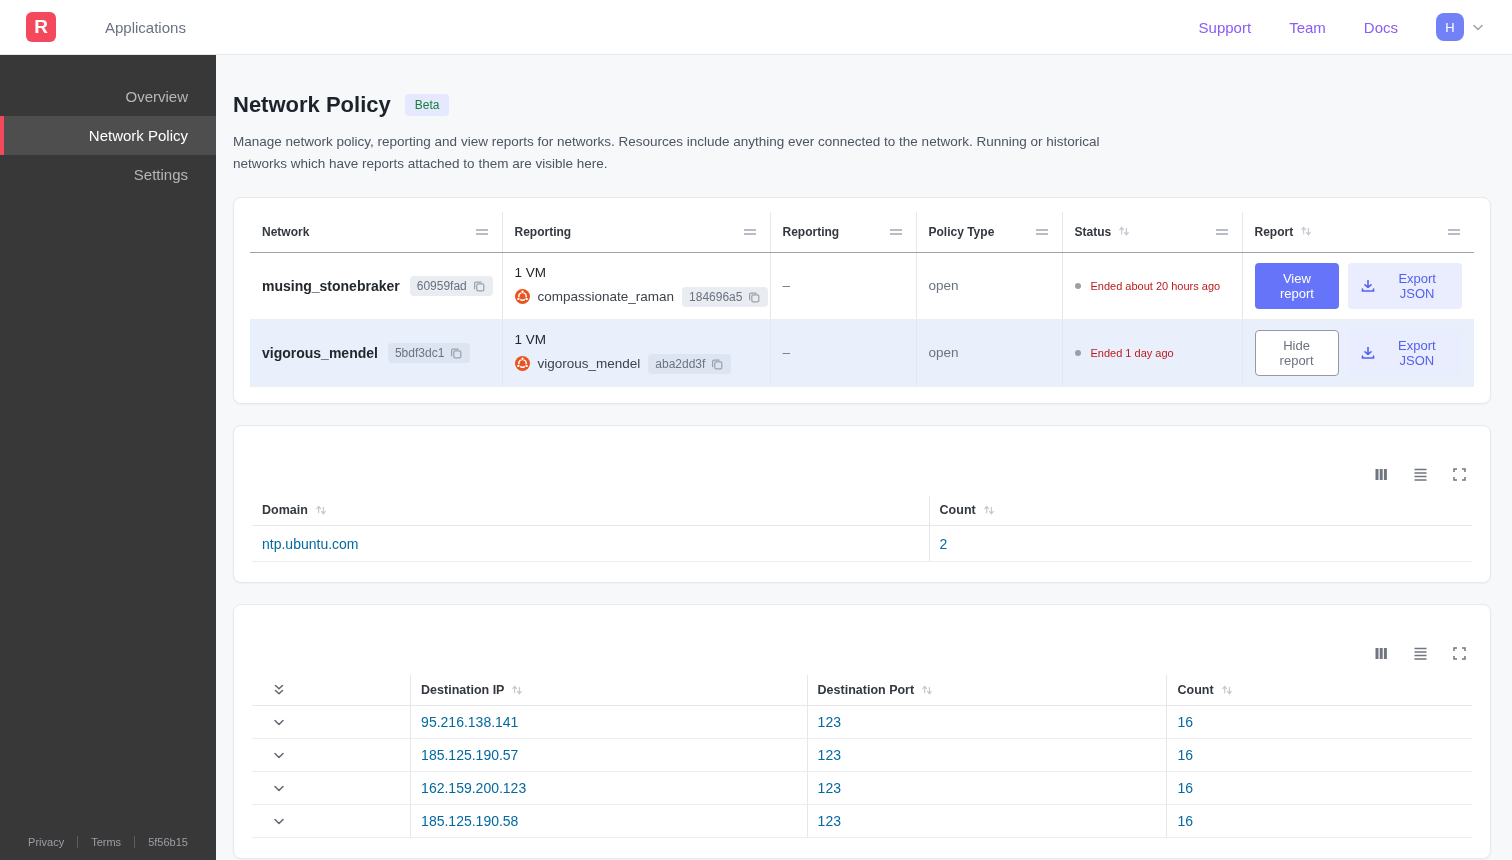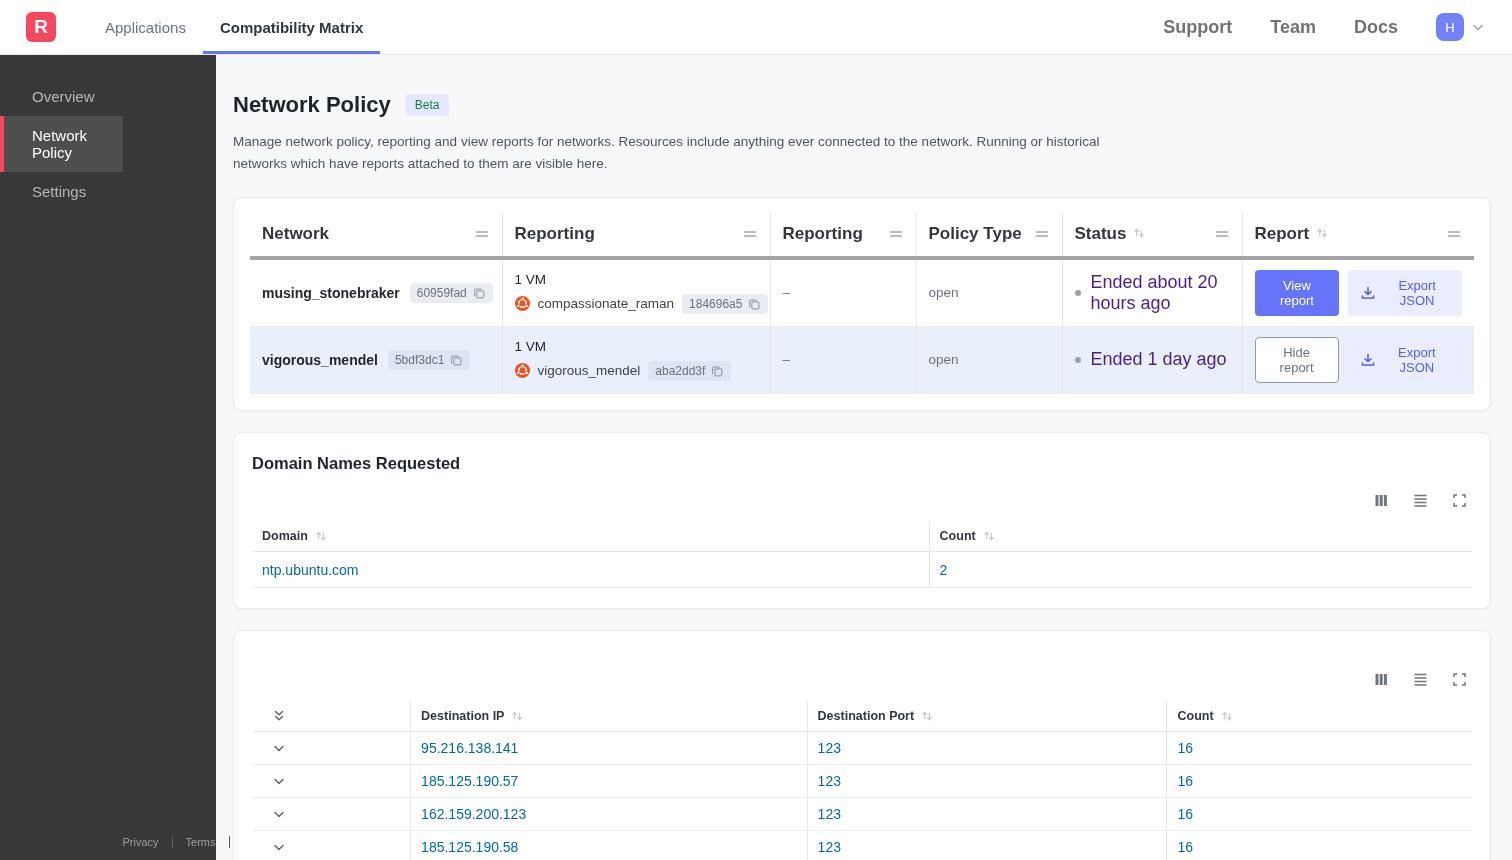--- a/index.html
+++ b/index.html
@@ -22,31 +22,31 @@
   }
   .nav-tabs { display: flex; align-items: stretch; margin-left: 32px; }
   .nav-tab {
     display: flex; align-items: center; padding: 0 17px; font-size: 15px;
     color: #6b7280; cursor: pointer;
   }
   .nav-tab.active {
     color: #2f3640; font-weight: bold; border-bottom: 3px solid #6574f8; padding-top: 3px;
   }
   .nav-right { margin-left: auto; display: flex; align-items: center; gap: 38px; padding-right: 26px; }
-  .nav-link { font-size: 18px; color: #737373; cursor: pointer; font-weight: bold; }
+  .nav-link { font-size: 15px; color: #8b5cf6; cursor: pointer; }
   .avatar-wrap { display: flex; align-items: center; gap: 6px; cursor: pointer; }
   .avatar {
     width: 28px; height: 28px; border-radius: 8px; background: #7381f7;
     color: #fff; font-size: 13px; display: flex; align-items: center; justify-content: center;
   }
   .chev { color: #9ca3af; display: flex; }
   
   .layout { display: flex; height: 805px; }
   .sidebar {
-    width: 216px; background: #383838; flex: none; display: flex; flex-direction: row;
+    width: 216px; background: #383838; flex: none; display: flex; flex-direction: column; text-align: right;
   }
   .side-items { margin-top: 22px; }
   .side-item {
     padding: 11px 28px; font-size: 15px; color: #b4b6b9; cursor: pointer;
     border-left: 4px solid transparent;
   }
   .side-item.active {
     background: #4e4e4e; color: #fff; border-left-color: #f4495d;
   }
   .side-footer {
@@ -71,22 +71,22 @@
   }
   .card.pad1 { padding: 14px 16px 16px 16px; }
   .card.pad2 { padding: 21px 18px 20px 18px; }
   .card-title { font-size: 16.5px; font-weight: bold; color: #23282f; }
   .card-tools { display: flex; justify-content: flex-end; gap: 22px; margin: 19px 4px 13px 0; color: #6f7680; }
   .tool-btn { cursor: pointer; display: flex; }
   
   table { width: 100%; border-collapse: collapse; table-layout: fixed; }
   th, td { text-align: left; vertical-align: middle; }
   .nw-table th {
-    font-size: 17px; color: #33383f; padding: 12px 12px; height: 40px;
-    border-bottom: 4px solid #a3a3a3; border-right: 1px solid #e5e7eb;
+    font-size: 12px; color: #33383f; padding: 12px 12px; height: 40px;
+    border-bottom: 1px solid #a3a3a3; border-right: 1px solid #e5e7eb;
   }
   .nw-table th:last-child { border-right: none; }
   .th-inner { display: flex; align-items: center; gap: 6px; }
   .th-label { font-weight: bold; }
   .drag-handle { margin-left: auto; color: #b8bdc5; cursor: pointer; display: flex; }
   .sort-icon { color: #c3c7cf; cursor: pointer; display: flex; }
   .nw-table td {
     padding: 10px 12px; height: 54px; font-size: 13.5px; color: #6b7280;
     border-bottom: 1px solid #eceef1; border-right: 1px solid #e5e7eb;
   }
@@ -95,21 +95,21 @@
   .net-cell { display: flex; align-items: center; gap: 10px; }
   .net-name { font-weight: bold; font-size: 14px; color: #23282f; }
   .id-pill {
     background: #e9ecf0; border-radius: 4px; padding: 3px 7px; font-size: 12px;
     color: #6b7280; display: inline-flex; align-items: center; gap: 5px; white-space: nowrap;
   }
   tr.highlight .id-pill { background: #dde5f3; }
   .copy-icon { color: #9aa2ad; cursor: pointer; display: flex; }
   .res-top { font-weight: normal; font-size: 13.5px; color: #23282f; margin-bottom: 7px; }
   .res-line { display: flex; align-items: center; gap: 8px; color: #3d434b; }
-  .status-cell { display: flex; align-items: center; gap: 10px; font-size: 18px; color: #4c1d95; }
+  .status-cell { display: flex; align-items: center; gap: 10px; font-size: 11px; color: #b91c1c; }
   .status-dot { width: 6px; height: 6px; border-radius: 50%; background: #9aa0a6; flex: none; }
   .report-cell { display: flex; align-items: center; gap: 9px; }
   .btn-primary {
     background: #6574f8; color: #fff; border: none; font-size: 13px;
     padding: 8px 13px; border-radius: 4px; cursor: pointer;
     font-family: inherit;
   }
   .btn-outline {
     background: #fff; color: #6b7280; border: 1px solid #959aa2; font-size: 13px;
     padding: 7px 12px; border-radius: 4px; cursor: pointer; font-family: inherit;
@@ -183,21 +183,20 @@
       <path d="M4.5 3.5 L8 6.8 L11.5 3.5" fill="none" stroke="currentColor" stroke-width="1.5" stroke-linecap="round" stroke-linejoin="round"></path>
       <path d="M4.5 8.5 L8 11.8 L11.5 8.5" fill="none" stroke="currentColor" stroke-width="1.5" stroke-linecap="round" stroke-linejoin="round"></path>
     </g>
   </defs>
 </svg>
 
 <header class="topnav">
   <div class="logo">R</div>
   <nav class="nav-tabs">
     <div class="nav-tab">Applications</div>
-    <div class="nav-tab active">Compatibility Matrix</div>
   </nav>
   <div class="nav-right">
     <span class="nav-link">Support</span>
     <span class="nav-link">Team</span>
     <span class="nav-link">Docs</span>
     <span class="avatar-wrap">
       <span class="avatar">H</span>
       <span class="chev">
         <svg width="16" height="16" viewBox="0 0 16 16">
             <use href="#ic-chevron-down"></use>
@@ -424,21 +423,20 @@
                   <span>Export JSON</span>
                 </button>
               </span>
             </td>
           </tr>
         </tbody>
       </table>
     </section>
 
     <section class="card pad2">
-      <h2 class="card-title">Domain Names Requested</h2>
       <div class="card-tools">
         <span class="tool-btn">
             <svg width="17" height="17" viewBox="0 0 17 17">
               <use href="#ic-columns"></use>
             </svg>
           </span>
         <span class="tool-btn">
             <svg width="17" height="17" viewBox="0 0 17 17">
               <use href="#ic-rows"></use>
             </svg>

